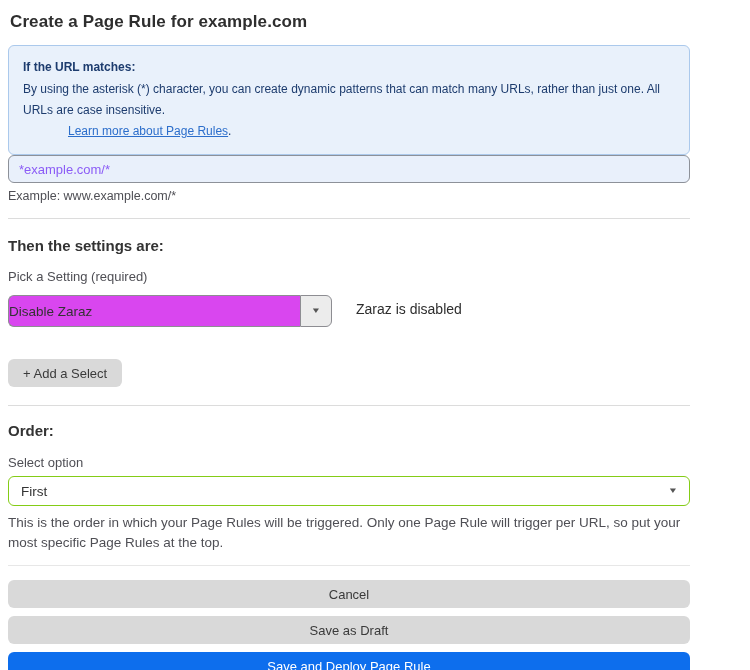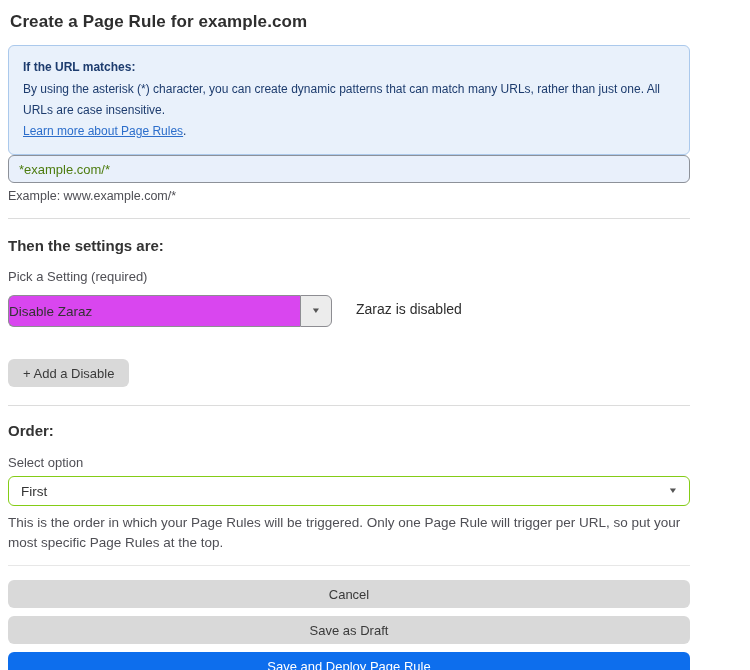--- a/index.html
+++ b/index.html
@@ -34,20 +34,21 @@
   }
   .info-box .info-heading {
     font-weight: 700;
     margin: 0 0 1px 0;
   }
   .info-box .info-body { margin: 0; }
   .info-box a.info-link {
     color: #2c6ecb;
     text-decoration: underline;
     cursor: pointer;
+    margin-left: 45px;
   }
   .info-box .info-link-suffix { color: #1d3c6e; }
   
   .field-label {
     font-size: 13px;
     color: #4f4f55;
     margin: 15px 0 6px 0;
   }
   .hint-text {
     font-size: 12.5px;
@@ -58,21 +59,21 @@
   .url-input {
     display: block;
     width: 100%;
     height: 28px;
     background: #e9f0fb;
     border: 1px solid #8d9199;
     border-radius: 6px;
     padding: 3px 10px;
     font-family: "Liberation Sans", sans-serif;
     font-size: 13px;
-    color: #4d7c0f;
+    color: #8b5cf6;
     outline: none;
   }
   
   hr.divider {
     border: none;
     border-top: 1px solid #dcdcdc;
     margin: 15px 0 0 0;
   }
   hr.divider.light { border-top-color: #e7e7e7; }
   
@@ -201,21 +202,21 @@
   <div class="inline-row">
     <div class="select-group">
       <div class="select-box">Disable Zaraz</div>
       <div class="select-arrow-btn">
         <span class="arrow-glyph">▼</span>
       </div>
     </div>
     <div class="status-text">Zaraz is disabled</div>
   </div>
 
-  <button class="btn add-setting-btn">+ Add a Disable</button>
+  <button class="btn add-setting-btn">+ Add a Select</button>
 
   <hr class="divider" style="margin-top:18px;">
 
   <div class="section-heading" style="margin-top:16px;">Order:</div>
 
   <div class="field-label" style="margin-top:16px;">Select option</div>
 
   <div class="wide-select">
     <span>First</span>
     <span class="arrow-glyph">▼</span>

